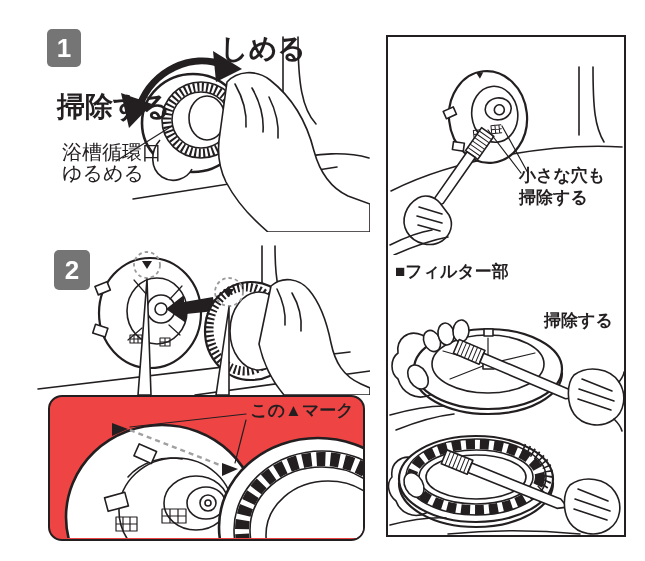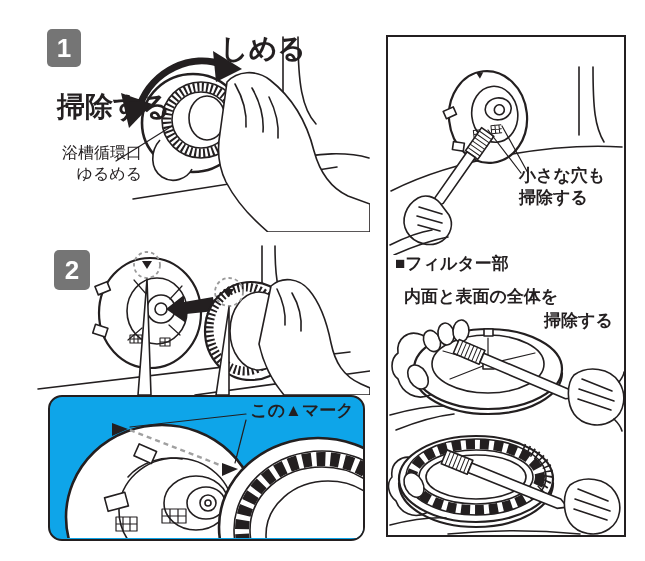--- a/index.html
+++ b/index.html
@@ -3,25 +3,25 @@
 <meta charset="utf-8">
 <style>
   * { margin:0; padding:0; box-sizing:border-box; }
   html,body { background:#ffffff; }
   body { font-family:"Liberation Sans","DejaVu Sans",sans-serif; color:#231f20; }
   .canvas { position:relative; width:645px; height:561px; background:#ffffff; overflow:hidden; }
   .badge { position:absolute; width:34px; height:38px; background:#757575; border-radius:5px;
            color:#ffffff; font-weight:700; font-size:26px; display:flex; align-items:center; justify-content:center; }
   .lbl { position:absolute; color:#231f20; white-space:nowrap; }
   .b20 { font-size:28px; font-weight:700; }
-  .n16 { font-size:16px; font-weight:500; line-height:21px;text-align:right; }
+  .n16 { font-size:20px; font-weight:500; line-height:21px; }
   .b17 { font-size:17px; font-weight:700; line-height:22px; }
   .panel { position:absolute; left:386px; top:35px; width:240px; height:502px; border:2px solid #231f20; background:#ffffff; }
   .detailbox { position:absolute; left:48px; top:395px; width:317px; height:146px; border:2.5px solid #231f20;
-               border-radius:14px; background:#0ea5e9; overflow:hidden; }
+               border-radius:14px; background:#ef4444; overflow:hidden; }
   .alignlabel { position:absolute; left:193px; top:3px; width:118px; text-align:center;
                 font-size:17px; font-weight:700; line-height:21px; }
   svg { position:absolute; display:block; }
   .s  { fill:none; stroke:#231f20; stroke-width:1.6; stroke-linecap:round; stroke-linejoin:round; }
   .s2 { fill:none; stroke:#231f20; stroke-width:2.2; stroke-linecap:round; stroke-linejoin:round; }
   .w  { fill:#ffffff; stroke:#231f20; stroke-width:1.6; stroke-linejoin:round; }
   .w2 { fill:#ffffff; stroke:#231f20; stroke-width:2.2; stroke-linejoin:round; }
   .w25{ fill:#ffffff; stroke:#231f20; stroke-width:2.6; stroke-linejoin:round; }
   .k  { fill:#231f20; stroke:none; }
   .dg { fill:none; stroke:#9a9a9a; stroke-width:1.8; stroke-dasharray:3.5 3; }
@@ -191,22 +191,21 @@
         <path class="s" d="M2,180 C16,173 31,167 44,165 M6,190 C24,182 44,175 60,172"></path>
       </g>
       <path class="s thin" d="M133,108 L100,65 M140,108 L114,61"></path>
     </svg>
 
     <div class="lbl b17" style="left:131px; top:128px;">
       <span style="display:block">小さな穴も</span>
       <span style="display:block">掃除する</span>
     </div>
 
-    <div class="lbl b17" style="left:7px; top:216px;">■フィルター部</div>
-    <div class="lbl b17" style="left:16px; top:249px;">内面と表面の全体を</div>
+    <div class="lbl b17" style="left:7px; top:224px;">■フィルター部</div>
     <div class="lbl b17" style="left:156px; top:273px;">掃除する</div>
 
     <svg style="left:0; top:280px;" width="236" height="118" viewBox="0 0 236 118">
       <path class="w" d="M34,18 C20,12 8,22 10,36 C2,42 2,56 10,62 C14,76 28,84 42,78 L58,68 L52,28 Z"></path>
       <g>
         <ellipse class="w2" cx="100" cy="52" rx="74" ry="40"></ellipse>
         <path class="s2" d="M26,56 A74,41 0 0 0 174,56"></path>
         <ellipse class="s" cx="100" cy="47" rx="56" ry="29"></ellipse>
         <path class="s thin" d="M100,47 L55,34 M100,47 L147,36 M100,47 L62,62 M100,47 L140,60 M100,47 L100,21"></path>
         <rect class="w" x="95" y="42" width="11" height="10"></rect>

